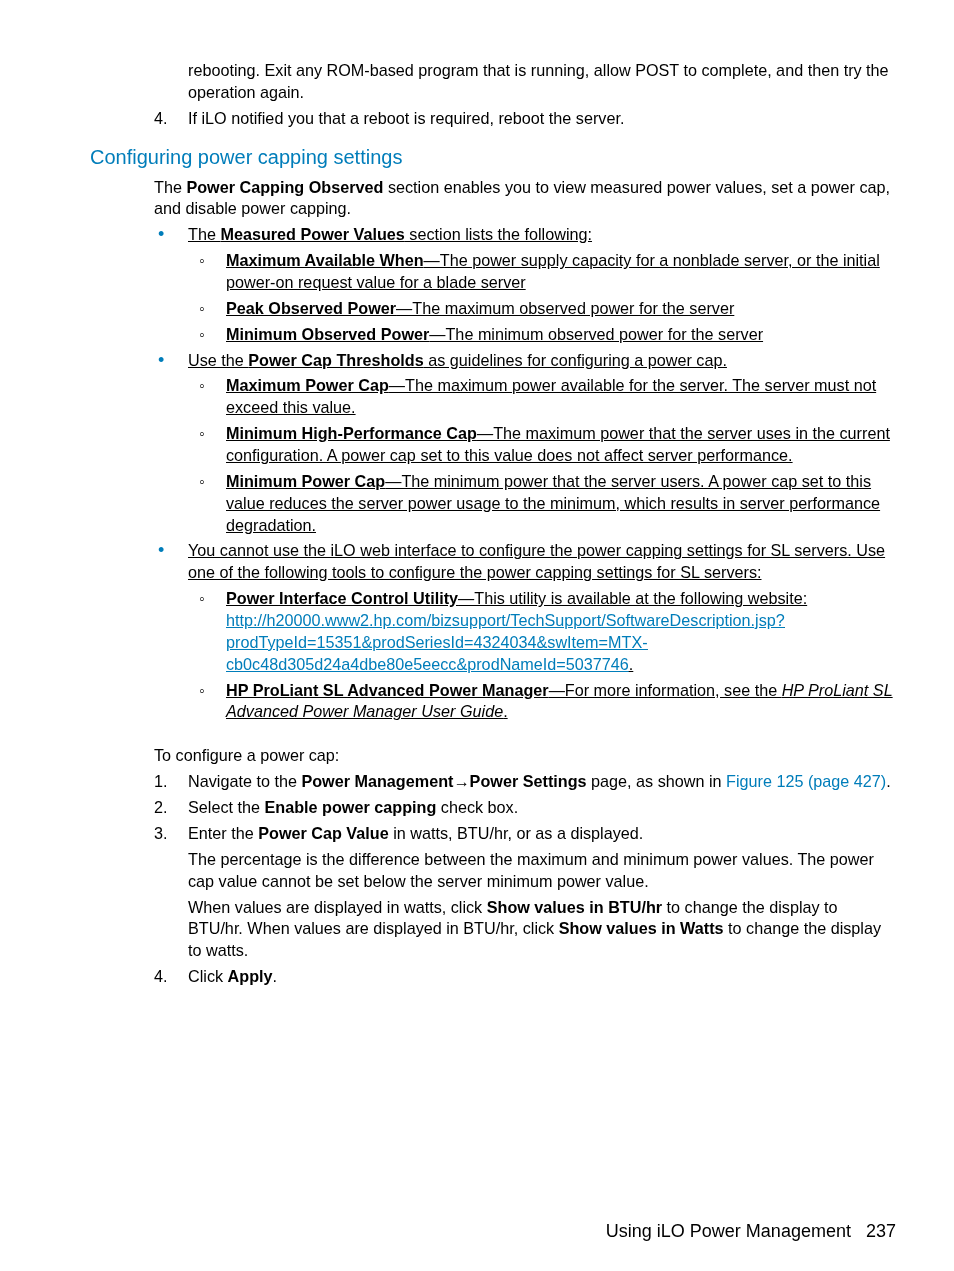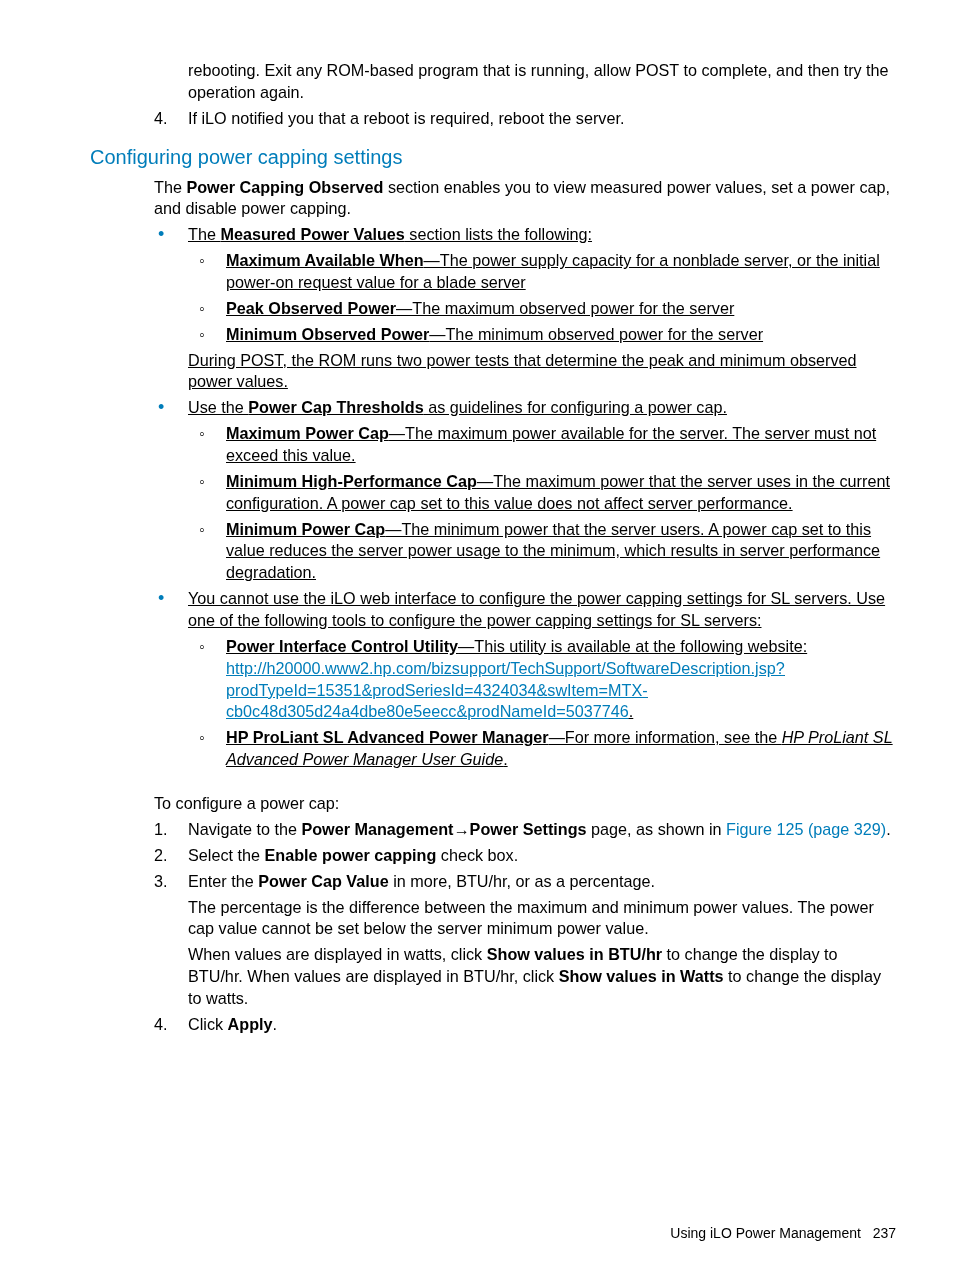--- a/index.html
+++ b/index.html
@@ -85,21 +85,21 @@
     text-decoration: underline;
   }
   .link-noline {
     color: #007dba;
     text-decoration: none;
   }
   .footer {
     position: absolute;
     bottom: 28px;
     right: 58px;
-    font-size: 14px;
+    font-size: 18px;
   }
 </style>
 </head>
 <body>
 
 <div class="indent-2 para">rebooting. Exit any ROM-based program that is running, allow POST to complete, and then try the operation again.</div>
 
 <ol class="numlist">
   <li>
     <span class="num">4.</span>
@@ -115,21 +115,20 @@
 
 <ul class="bullets">
 
   <li>
     <span>The </span><b>Measured Power Values</b><span> section lists the following:</span>
     <ul class="circ">
       <li><b>Maximum Available When</b><span>—The power supply capacity for a nonblade server, or the initial power-on request value for a blade server</span></li>
       <li><b>Peak Observed Power</b><span>—The maximum observed power for the server</span></li>
       <li><b>Minimum Observed Power</b><span>—The minimum observed power for the server</span></li>
     </ul>
-    <div>During POST, the ROM runs two power tests that determine the peak and minimum observed power values.</div>
   </li>
 
 
   <li>
     <span>Use the </span><b>Power Cap Thresholds</b><span> as guidelines for configuring a power cap.</span>
     <ul class="circ">
       <li><b>Maximum Power Cap</b><span>—The maximum power available for the server. The server must not exceed this value.</span></li>
       <li><b>Minimum High-Performance Cap</b><span>—The maximum power that the server uses in the current configuration. A power cap set to this value does not affect server performance.</span></li>
       <li><b>Minimum Power Cap</b><span>—The minimum power that the server users. A power cap set to this value reduces the server power usage to the minimum, which results in server performance degradation.</span></li>
     </ul>
@@ -148,29 +147,29 @@
     </ul>
   </li>
 
 </ul>
 
 <div class="indent-1 para" style="margin-top:22px">To configure a power cap:</div>
 
 <ol class="numlist">
   <li>
     <span class="num">1.</span>
-    <span>Navigate to the </span><b>Power Management</b><span>→</span><b>Power Settings</b><span> page, as shown in </span><span class="link-noline">Figure 125 (page 329)</span><span>.</span>
+    <span>Navigate to the </span><b>Power Management</b><span>→</span><b>Power Settings</b><span> page, as shown in </span><span class="link-noline">Figure 125 (page 427)</span><span>.</span>
   </li>
   <li>
     <span class="num">2.</span>
     <span>Select the </span><b>Enable power capping</b><span> check box.</span>
   </li>
   <li>
     <span class="num">3.</span>
-    <span>Enter the </span><b>Power Cap Value</b><span> in more, BTU/hr, or as a percentage.</span>
+    <span>Enter the </span><b>Power Cap Value</b><span> in watts, BTU/hr, or as a displayed.</span>
     <div class="para" style="margin-top:4px">The percentage is the difference between the maximum and minimum power values. The power cap value cannot be set below the server minimum power value.</div>
     <div class="para">
       <span>When values are displayed in watts, click </span><b>Show values in BTU/hr</b><span> to change the display to BTU/hr. When values are displayed in BTU/hr, click </span><b>Show values in Watts</b><span> to change the display to watts.</span>
     </div>
   </li>
   <li>
     <span class="num">4.</span>
     <span>Click </span><b>Apply</b><span>.</span>
   </li>
 </ol>

